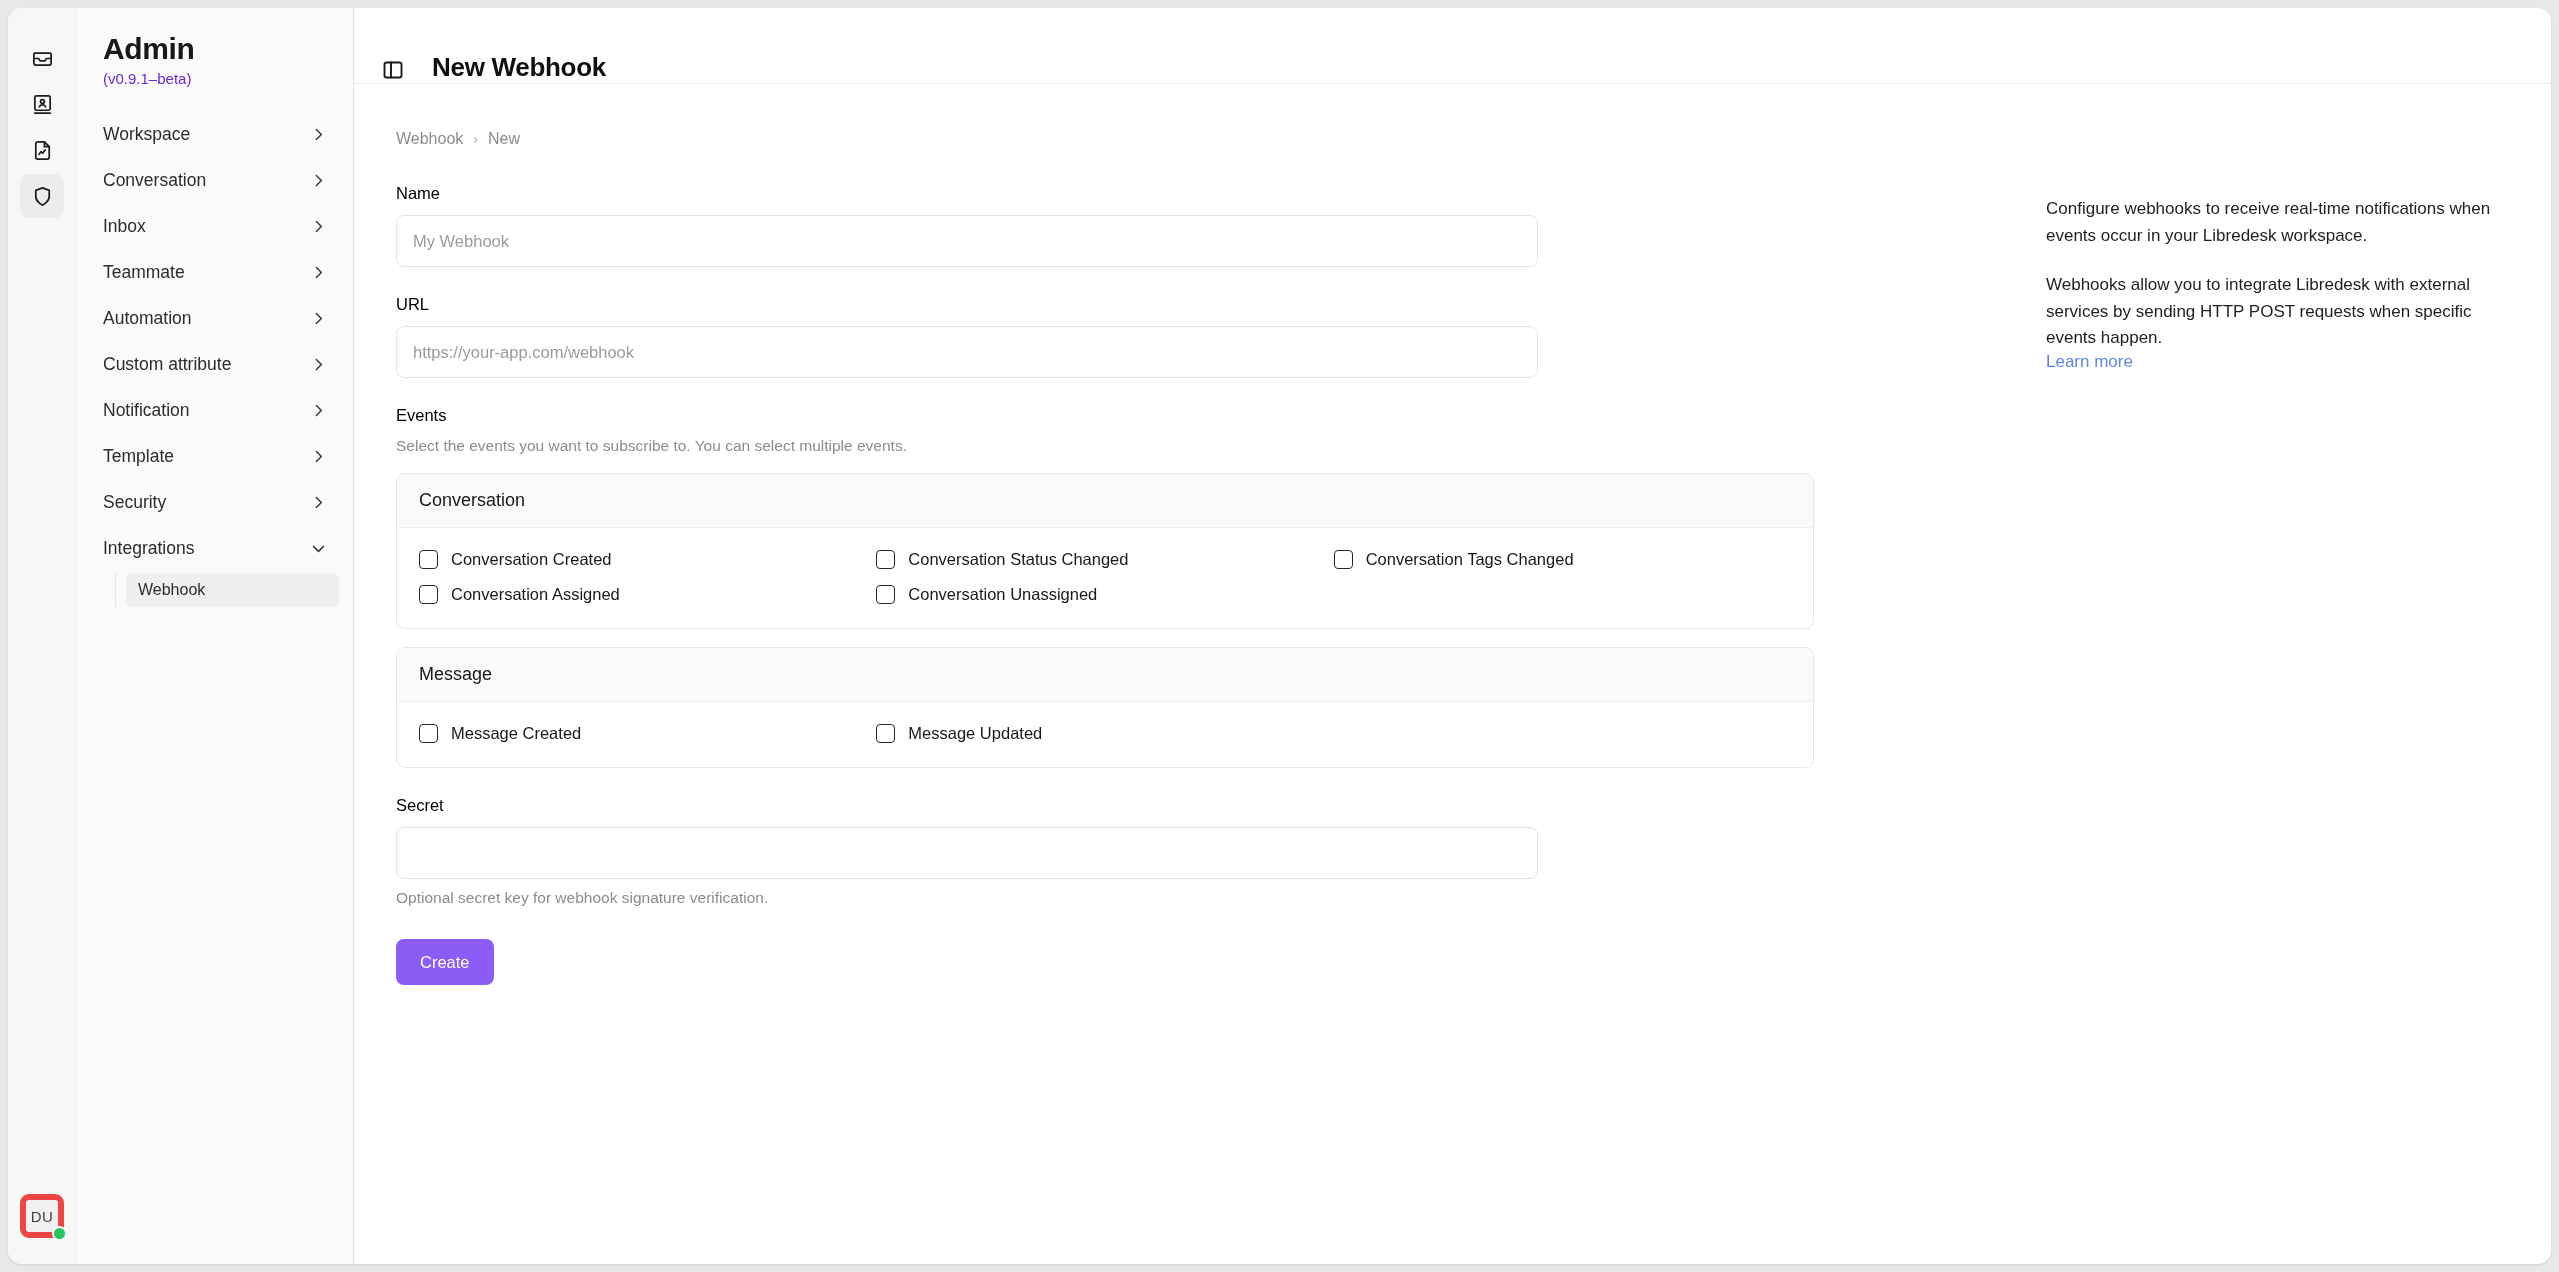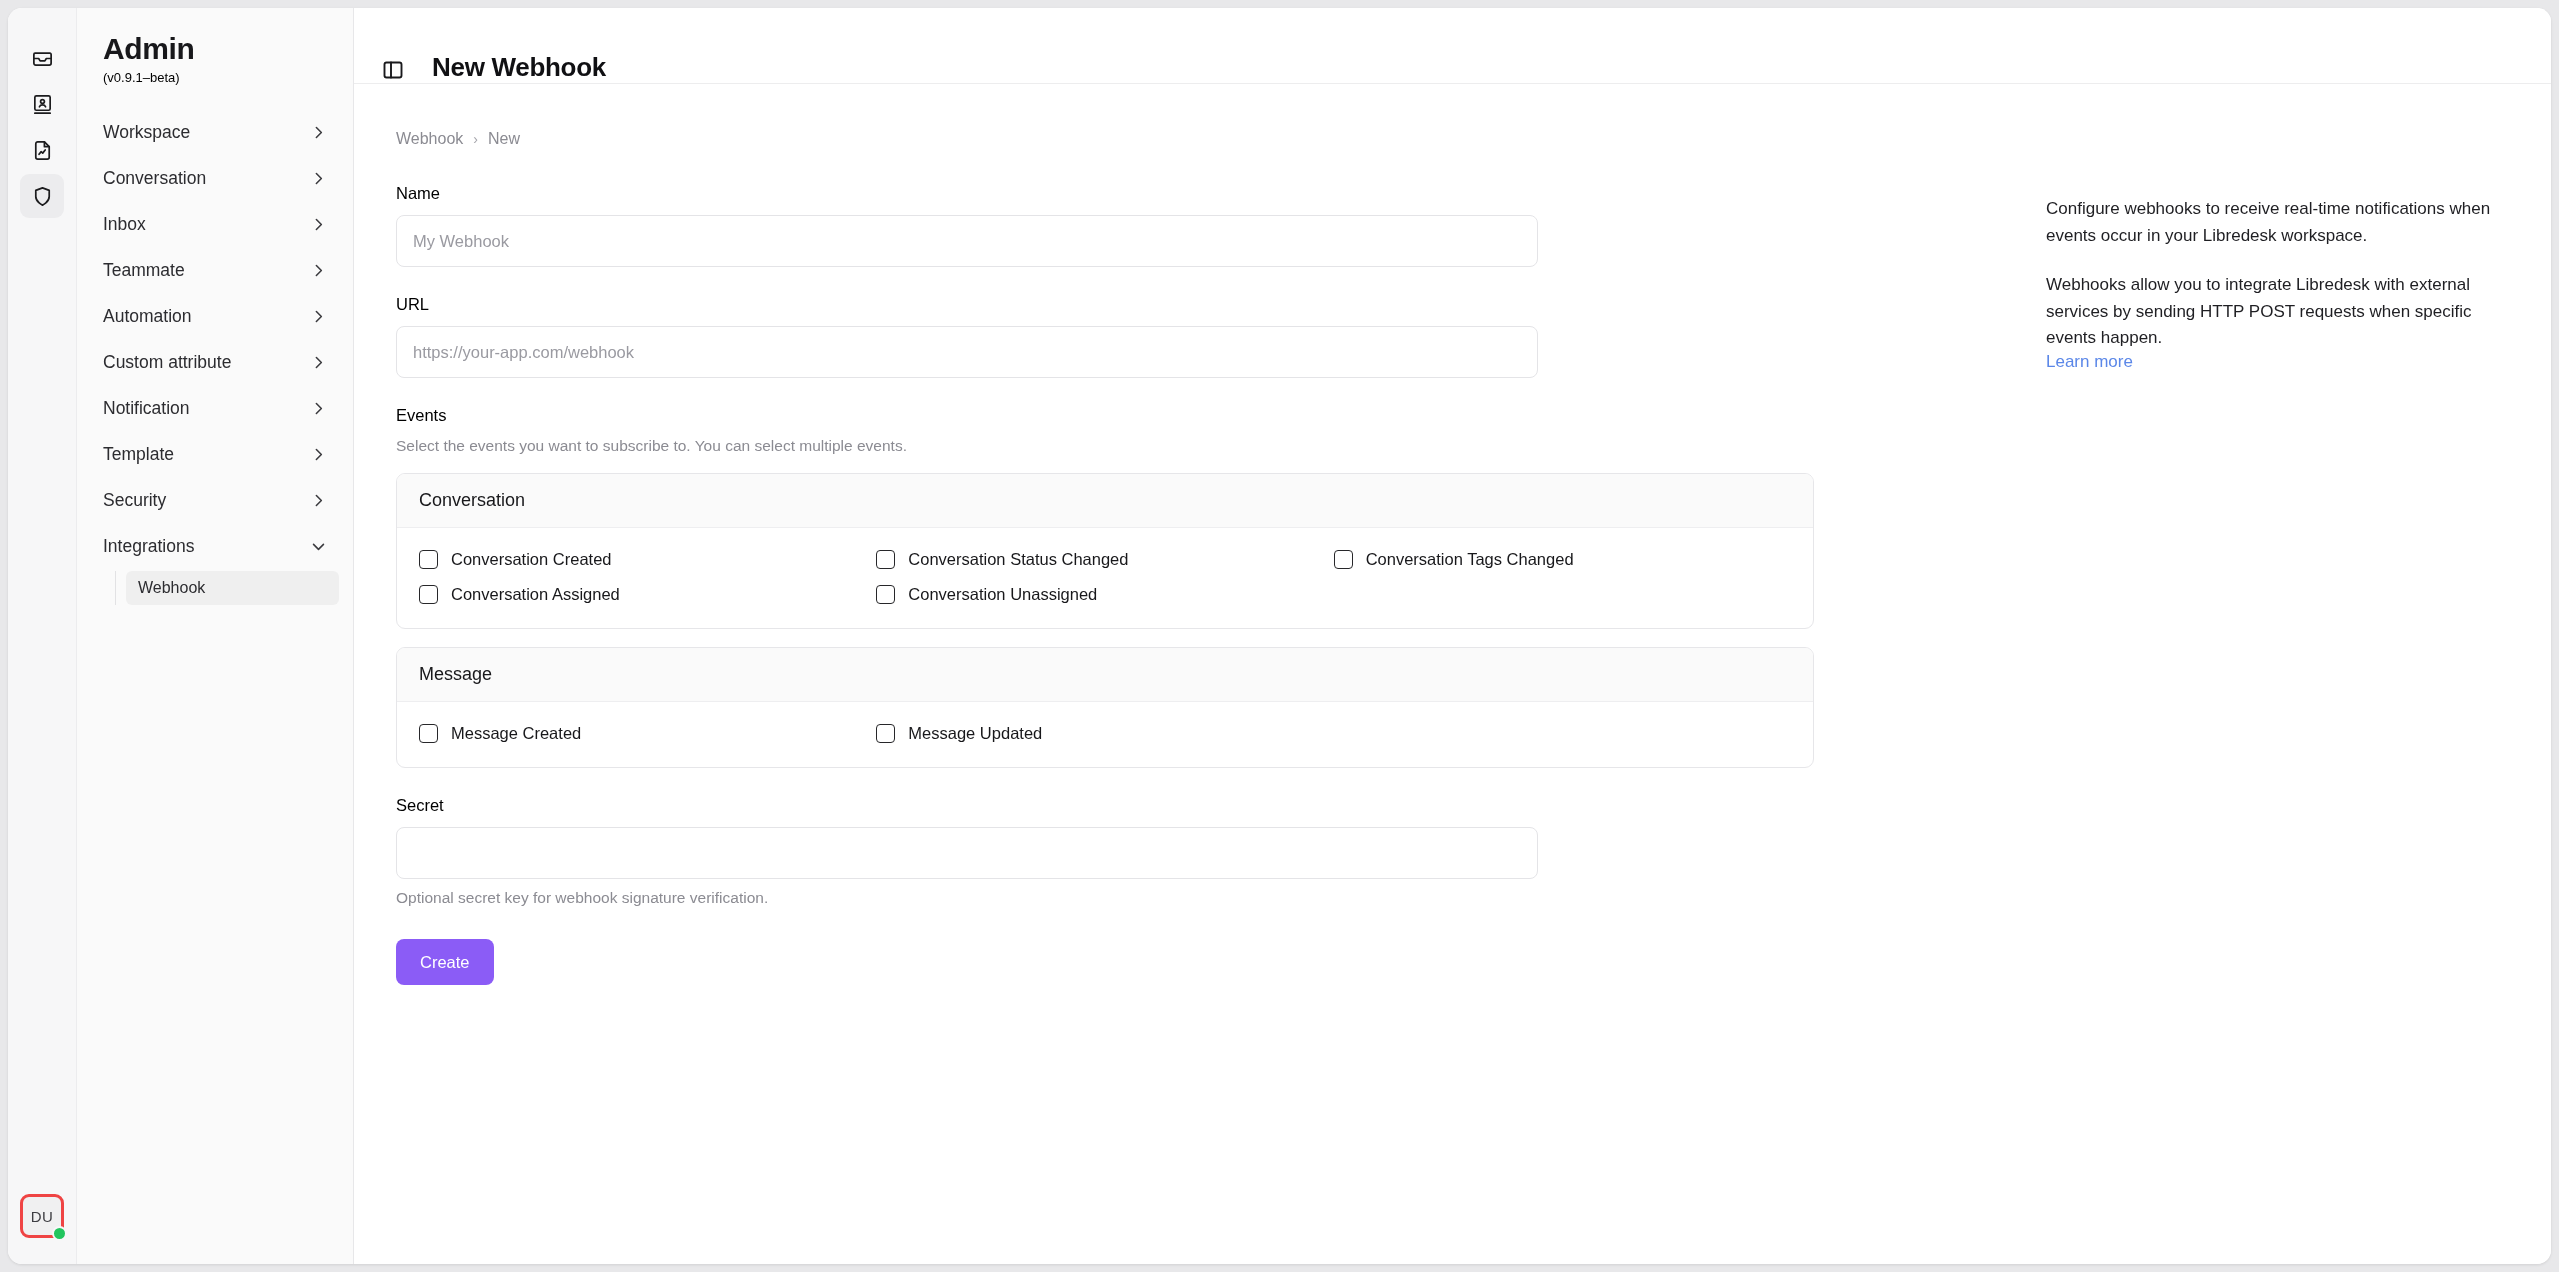--- a/index.html
+++ b/index.html
@@ -59,21 +59,21 @@
     transform: translateX(-50%);
     width: 44px;
     height: 44px;
     cursor: pointer;
   }
   .rail-avatar {
     width: 44px;
     height: 44px;
     border-radius: 9px;
     background: #f0f0f1;
-    border: 3px solid #ef4444;
+    border: 6px solid #ef4444;
     display: flex;
     align-items: center;
     justify-content: center;
     font-size: 15px;
     color: #3d3d42;
     letter-spacing: .3px;
   }
   .status-dot {
     position: absolute;
     right: -3px;
@@ -95,22 +95,22 @@
     overflow: hidden;
   }
   .sidebar-title {
     font-size: 30px;
     font-weight: 700;
     color: #18181b;
     padding: 0 26px;
     letter-spacing: -0.4px;
   }
   .sidebar-version {
-    font-size: 13px;
-    color: #000000;
+    font-size: 15px;
+    color: #6d28d9;
     padding: 4px 26px 0 26px;
   }
   .nav { margin-top: 24px; padding: 0 14px; }
   .nav-item {
     display: flex;
     align-items: center;
     justify-content: space-between;
     height: 46px;
     padding: 0 12px;
     border-radius: 7px;

